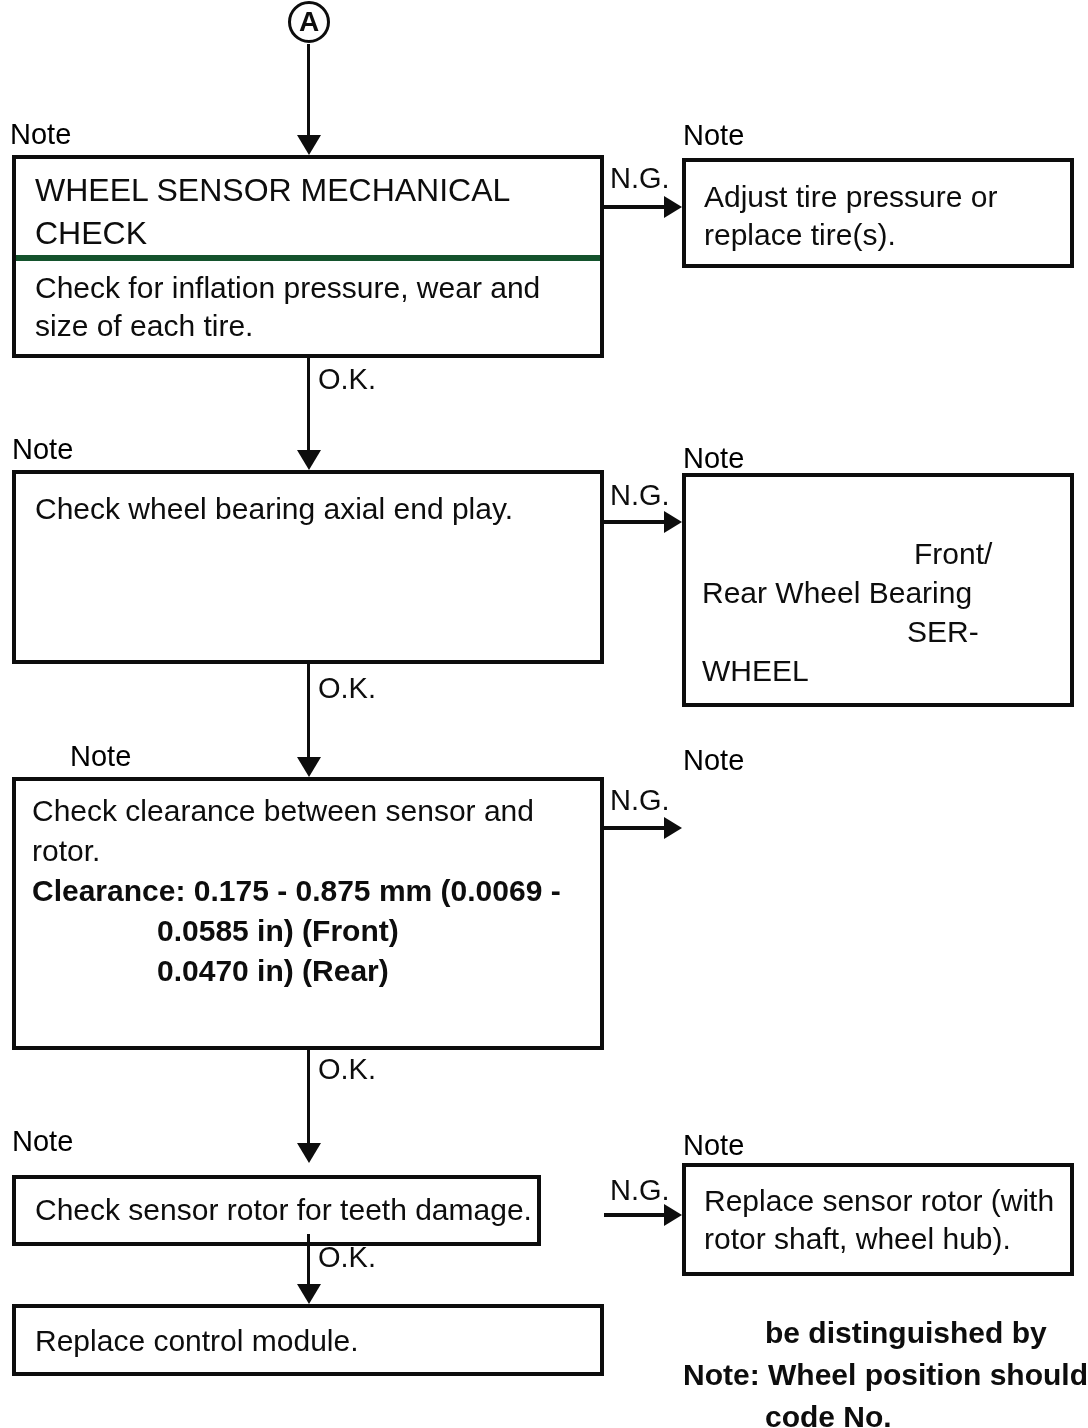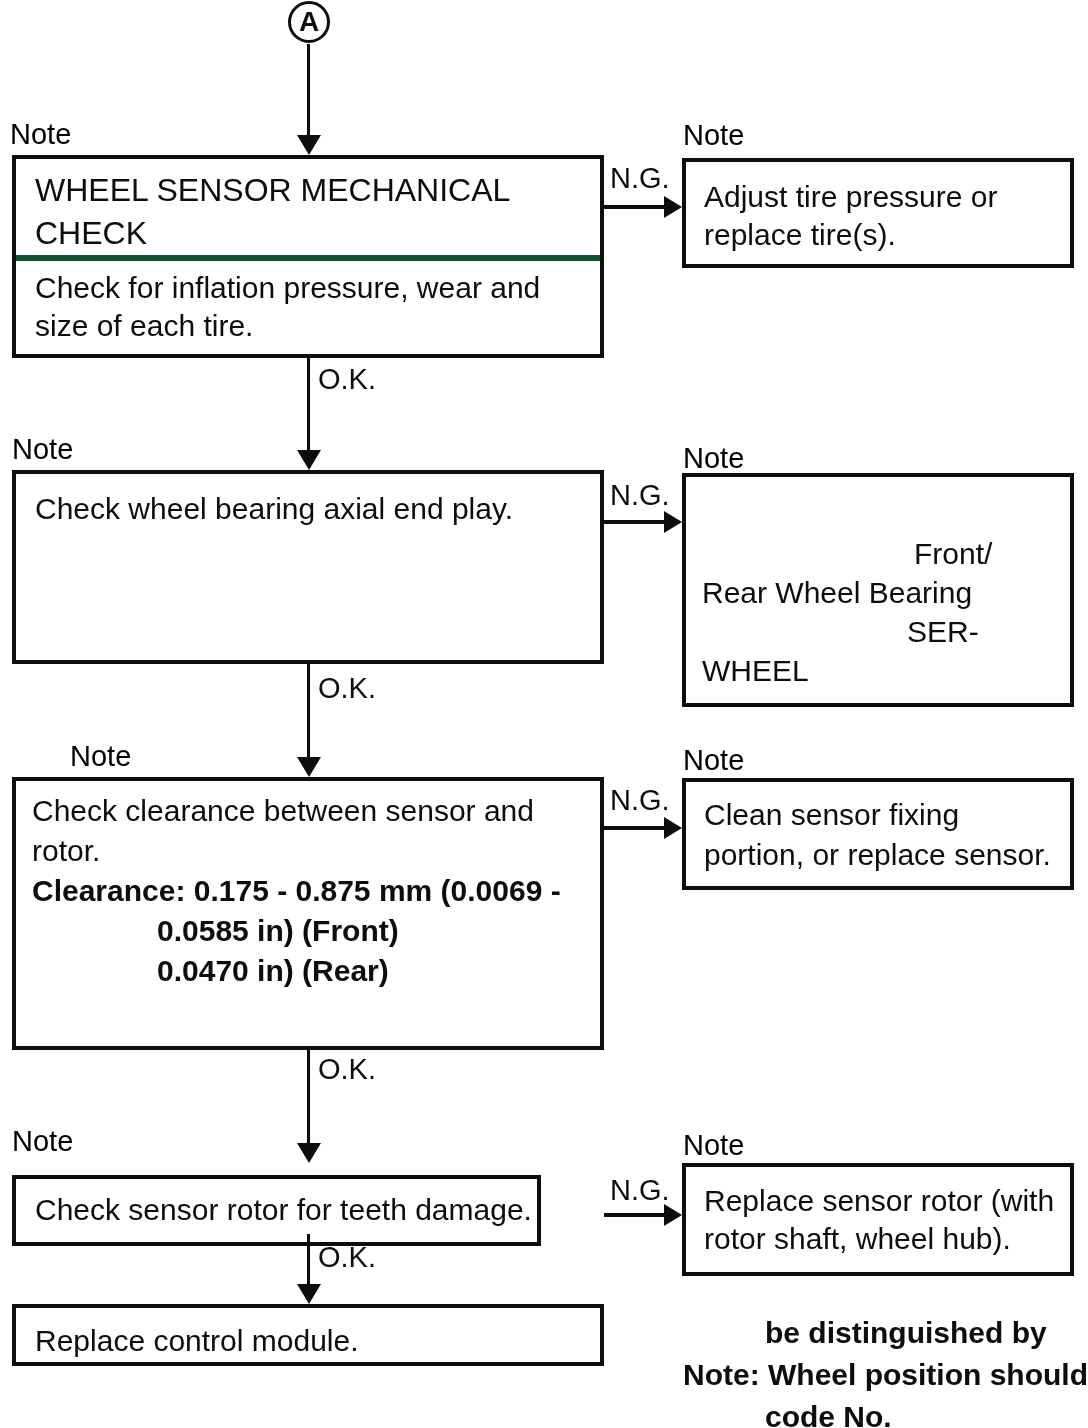--- a/index.html
+++ b/index.html
@@ -100,26 +100,20 @@
       <div class="line spec">Clearance: 0.175 - 0.875 mm (0.0069 -</div>
       <div class="line spec indent130">0.0585 in) (Front)</div>
       <div class="line spec indent130">0.0470 in) (Rear)</div>
     </div>
   </div>
 
   <div class="ng-label" style="left:610px;top:785px;">N.G.</div>
   <div class="hline" style="left:604px;top:826px;width:62px;"></div>
   <div class="arrow-right" style="left:664px;top:817px;"></div>
   <div class="note-label" style="left:683px;top:745px;">Note</div>
-  <div class="flow-box" style="left:682px;top:778px;width:392px;height:112px;">
-    <div class="box-text" style="padding:13px 10px 0 18px;line-height:40px;">
-      <div class="line">Clean sensor fixing</div>
-      <div class="line">portion, or replace sensor.</div>
-    </div>
-  </div>
 
   <div class="ok-label" style="left:318px;top:1054px;">O.K.</div>
   <div class="vline" style="left:307px;top:1050px;height:95px;"></div>
   <div class="arrow-down" style="left:297px;top:1143px;"></div>
 
   <div class="note-label" style="left:12px;top:1126px;">Note</div>
   <div class="flow-box" style="left:12px;top:1163px;width:529px;height:71px;margin-top:12px;">
     <div class="box-text" style="padding:12px 10px 0 19px;">
       <div class="line">Check sensor rotor for teeth damage.</div>
     </div>
@@ -133,21 +127,21 @@
     <div class="box-text" style="padding:15px 10px 0 18px;">
       <div class="line">Replace sensor rotor (with</div>
       <div class="line">rotor shaft, wheel hub).</div>
     </div>
   </div>
 
   <div class="ok-label" style="left:318px;top:1242px;">O.K.</div>
   <div class="vline" style="left:307px;top:1234px;height:52px;"></div>
   <div class="arrow-down" style="left:297px;top:1284px;"></div>
 
-  <div class="flow-box" style="left:12px;top:1304px;width:592px;height:62px;">
+  <div class="flow-box" style="left:12px;top:1304px;width:592px;height:72px;">
     <div class="box-text" style="padding:14px 10px 0 19px;">
       <div class="line">Replace control module.</div>
     </div>
   </div>
 
   <div class="footnote" style="left:683px;top:1312px;">
     <div class="line cont">be distinguished by</div>
     <div class="line">Note: Wheel position should</div>
     <div class="line cont">code No.</div>
   </div>

